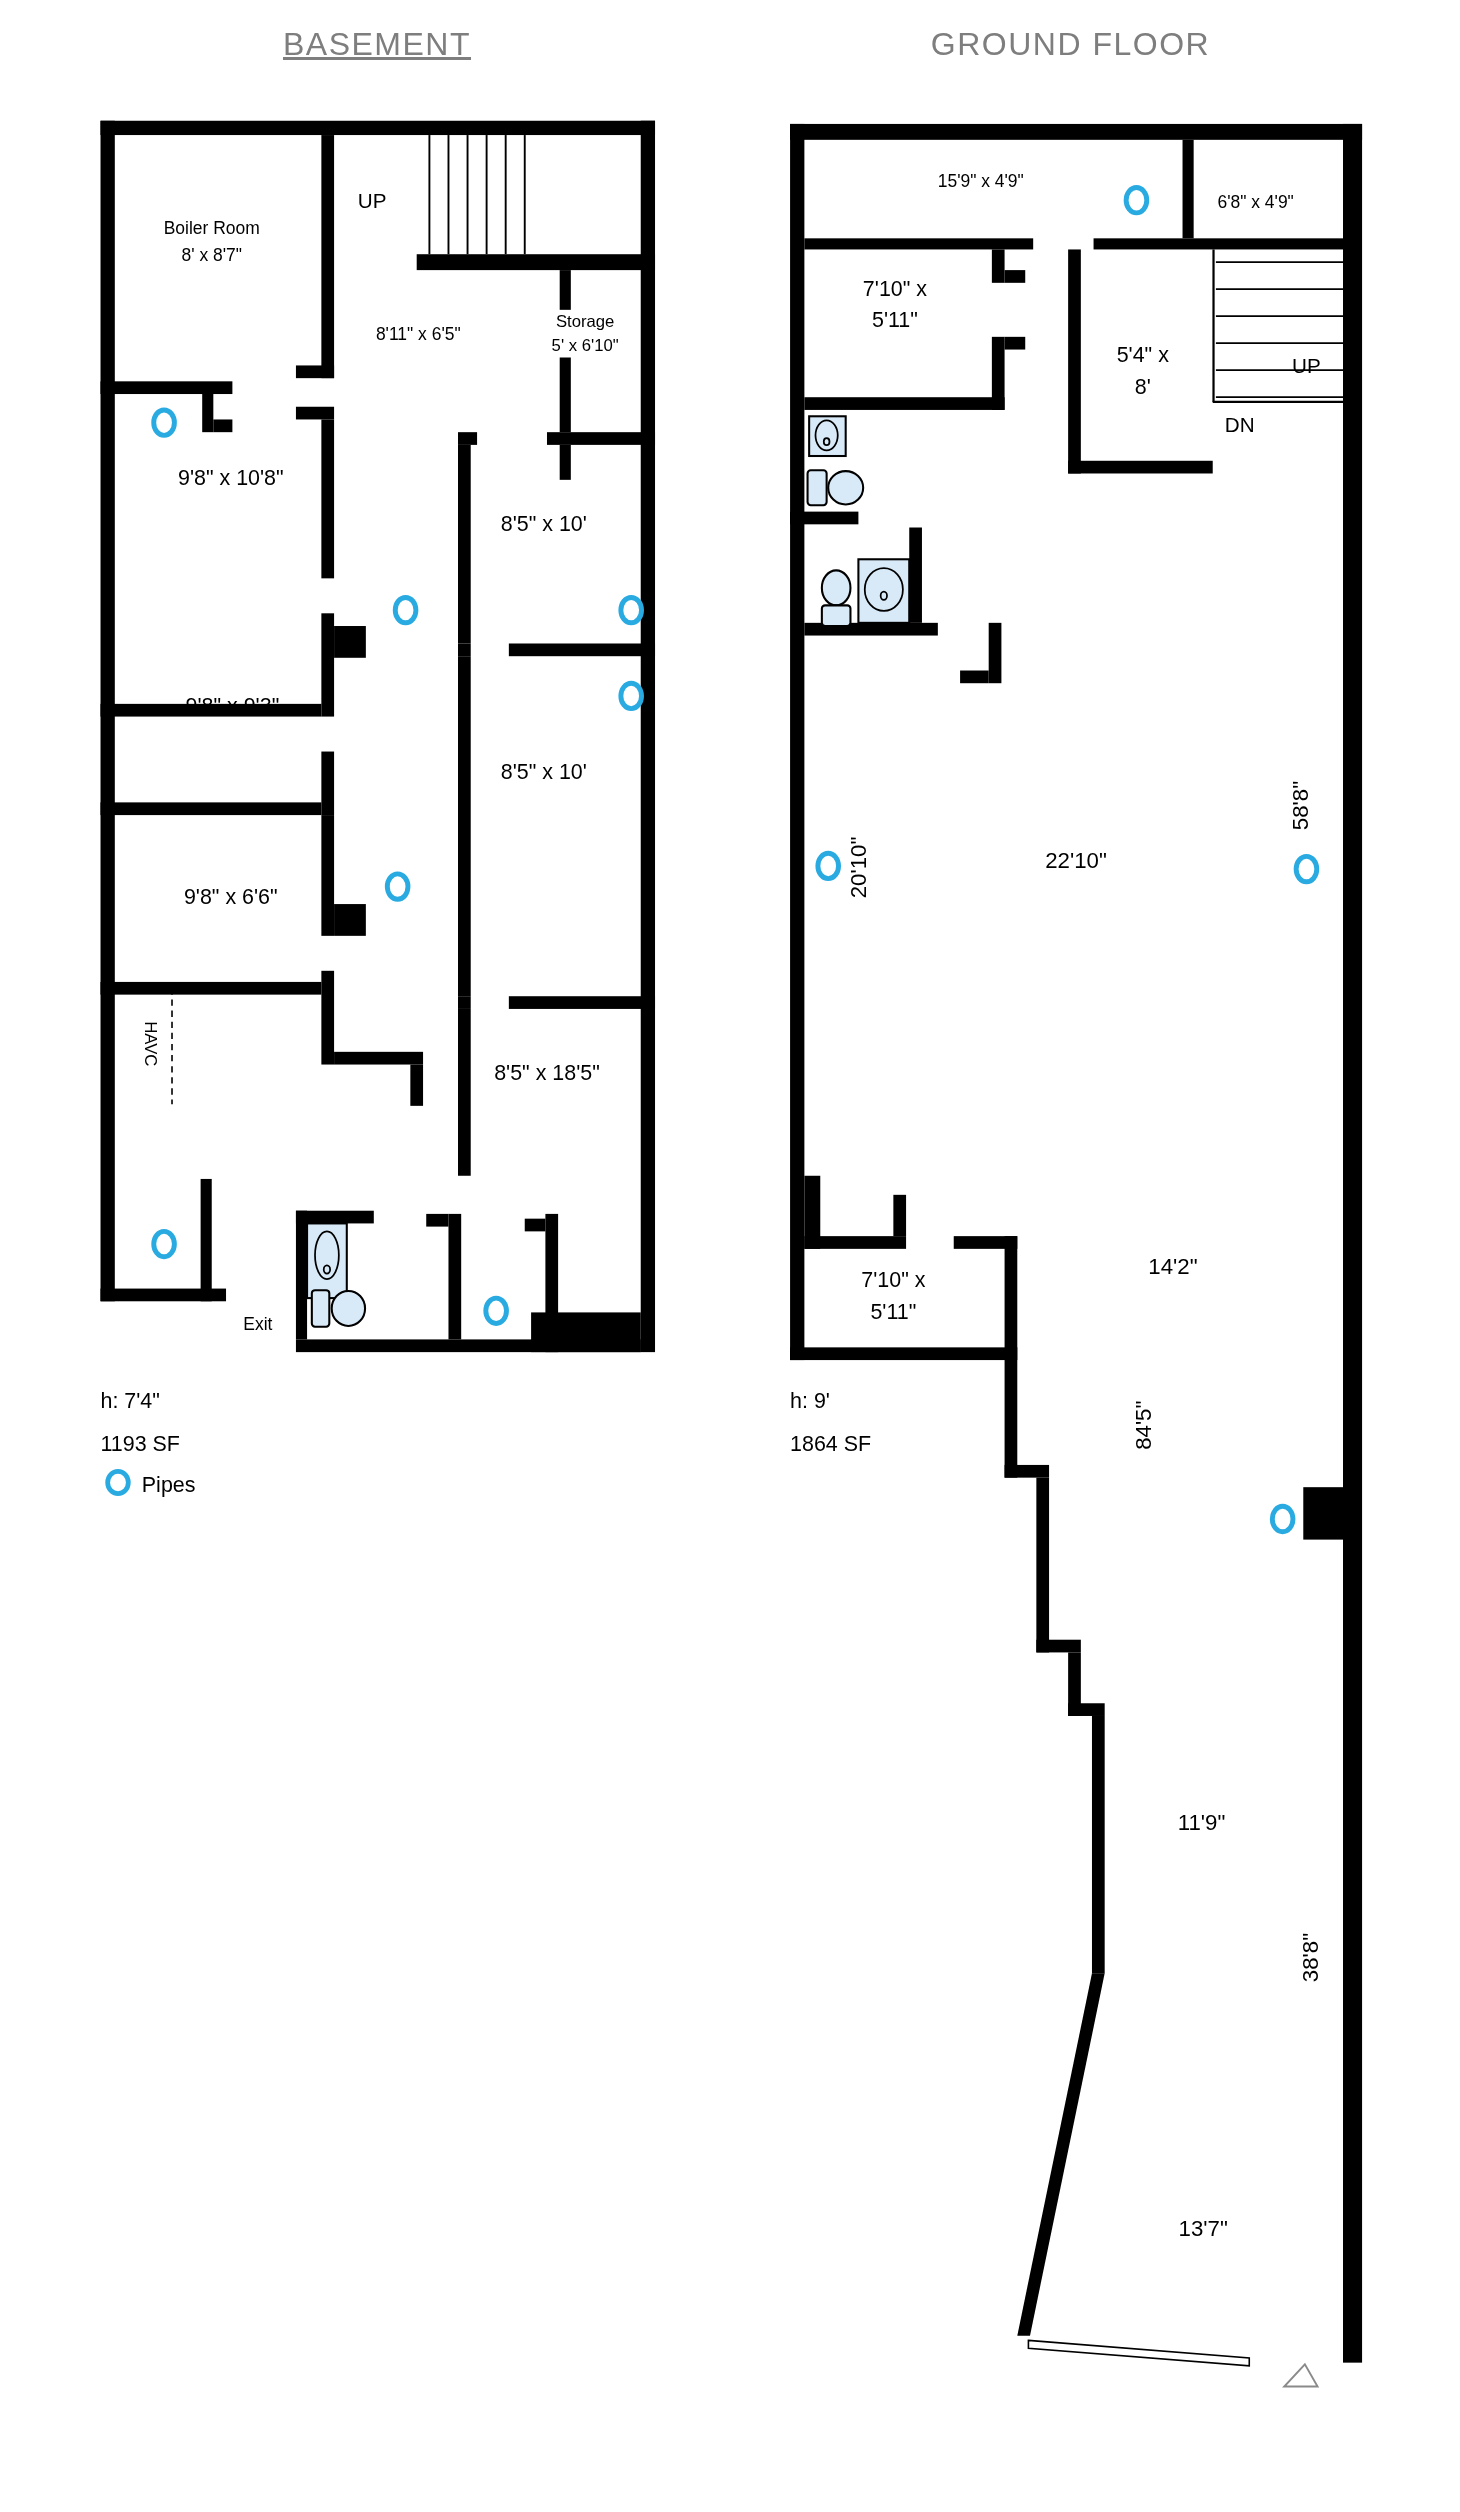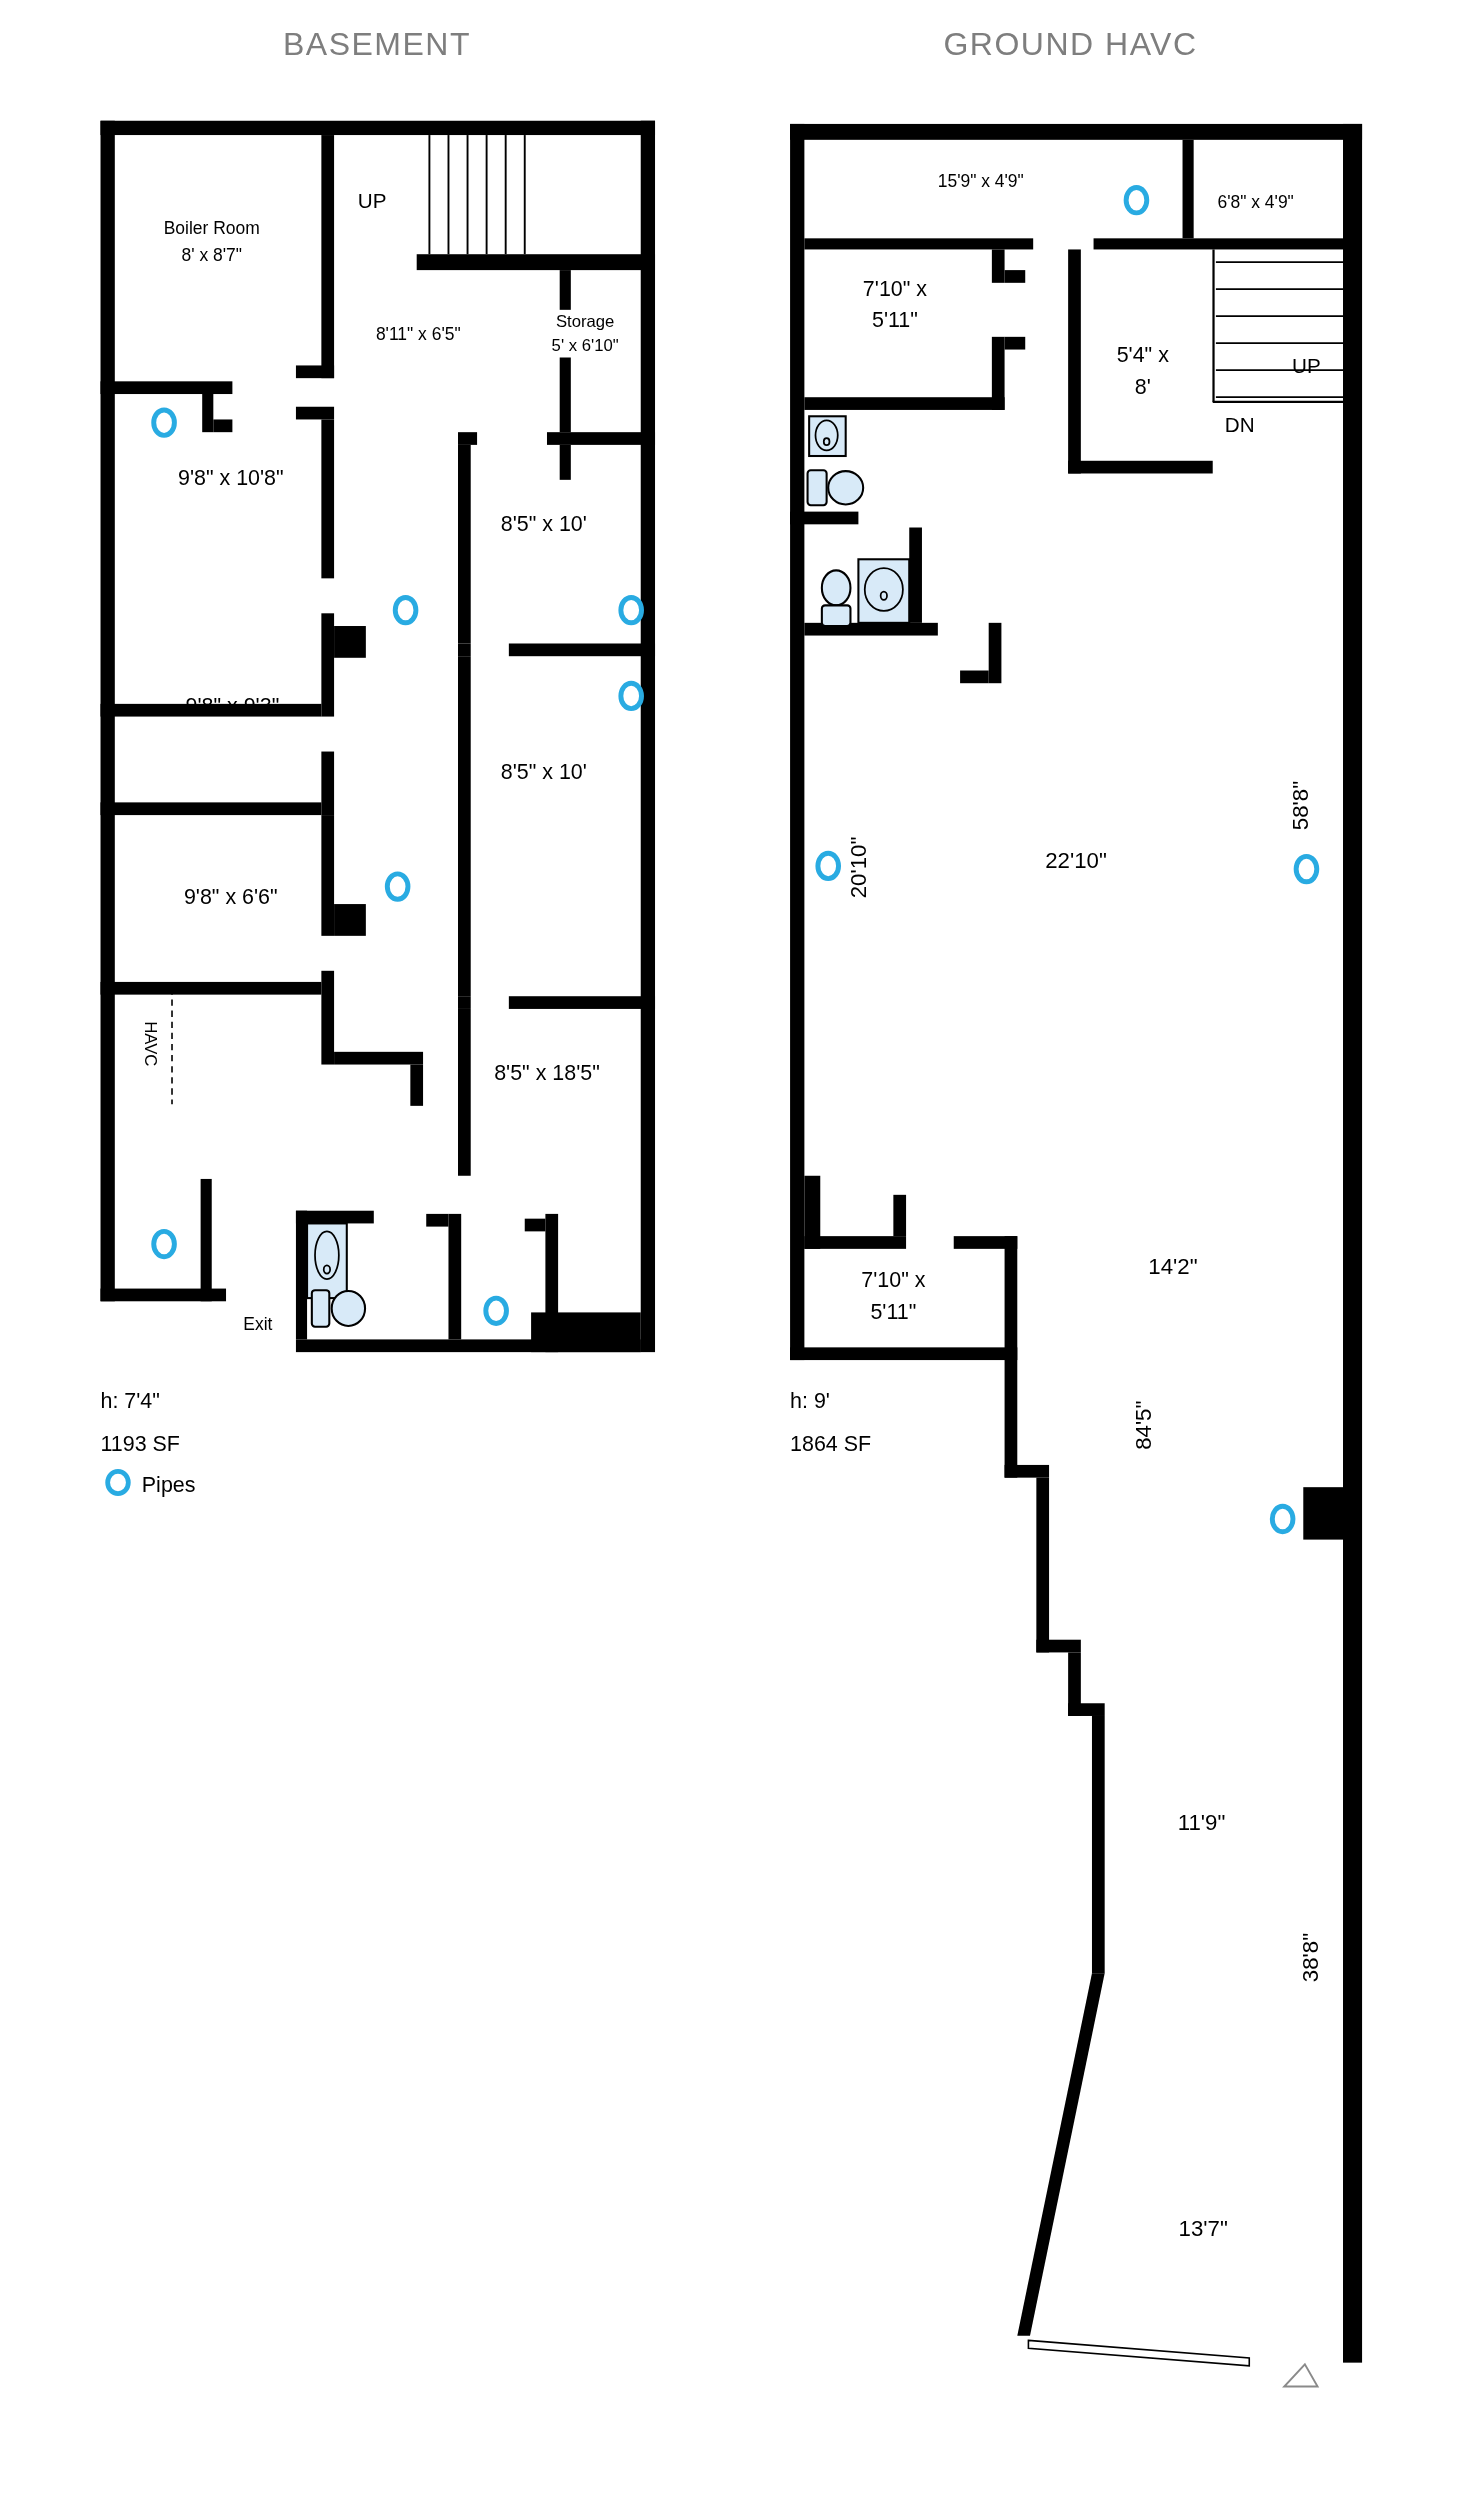--- a/index.html
+++ b/index.html
@@ -1,35 +1,35 @@
 <!DOCTYPE html>
 <html style="font-size:8px"><head>
 <meta charset="utf-8">
 <style>
   html,body{margin:0;padding:0;background:#ffffff;}
   .page{position:relative;width:1461px;height:2512px;background:#ffffff;overflow:hidden;
         font-family:"Liberation Sans",sans-serif;}
   .plan-title{position:absolute;top:26px;font-size:32px;font-weight:300;color:#7e7e7e;
               letter-spacing:1.5px;text-align:center;}
-  #basement-title{left:0;width:754px;}
+  #basement-title{left:0;width:754px;text-decoration:underline;}
   #ground-title{left:789px;width:563px;}
   svg{position:absolute;left:0;top:0;}
   svg text{font-family:"Liberation Sans",sans-serif;fill:#000000;}
   .wall{fill:#000000;stroke:none;}
   .thinline{stroke:#000000;fill:none;}
   .fixture{fill:#d8eaf8;stroke:#000000;stroke-width:1.3;}
   .fixline{fill:none;stroke:#000000;stroke-width:1.1;}
 </style>
 </head>
 <body>
 
 <div class="page">
 
   <div class="plan-title" id="basement-title">BASEMENT</div>
-  <div class="plan-title" id="ground-title">GROUND HAVC</div>
+  <div class="plan-title" id="ground-title">GROUND FLOOR</div>
 
   <svg width="1461" height="2512" viewBox="0 0 919 1581">
 
     <g>
       <g>
 
         <rect class="wall" x="63" y="76" width="349" height="9"></rect>
         <rect class="wall" x="63" y="76" width="9" height="743"></rect>
         <rect class="wall" x="403" y="76" width="9" height="775"></rect>
         <rect class="wall" x="186" y="843" width="217" height="8"></rect>

